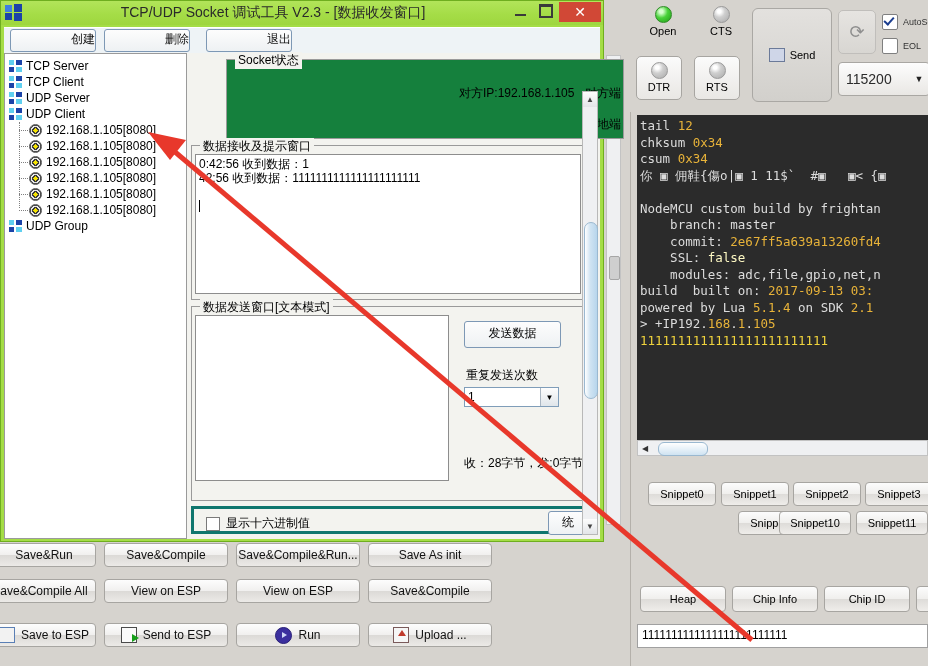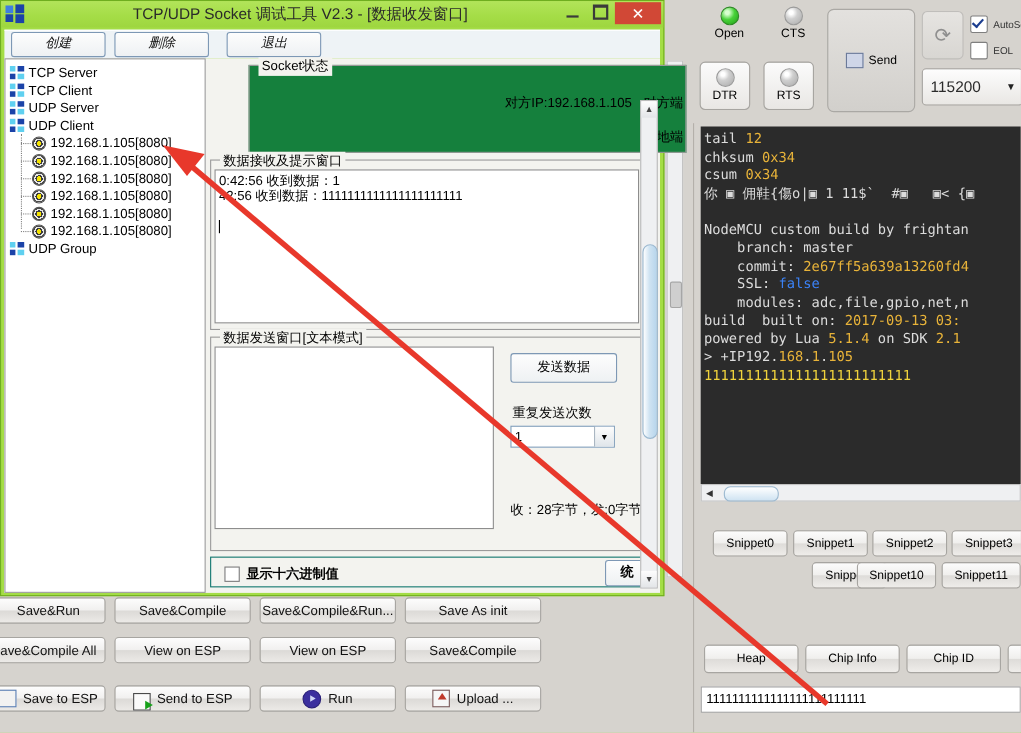--- a/index.html
+++ b/index.html
@@ -44,23 +44,23 @@
   .tb-max i{display:block;width:10px;height:9px;border:2px solid #3a3a3a;border-top-width:3px;}
   .tb-close{width:42px;height:20px;background:#d14836;color:#fff;font-size:14px;
             display:flex;align-items:center;justify-content:center;}
 
   #socket-toolbar{
     position:absolute;left:3px;top:26px;width:596px;height:26px;
     background:#eef3f6;border-top:1px solid #fff;
     display:flex;align-items:center;gap:8px;padding-left:6px;box-sizing:border-box;
   }
   .tool-btn{
-    min-width:84px;height:21px;line-height:19px;text-align:center;font-size:12px;
+    min-width:84px;height:21px;line-height:19px;text-align:right;font-size:12px;
     background:linear-gradient(to bottom,#fdfdfd,#eef1f3);
-    border:1px solid #7d98b5;border-radius:3px;color:#111;font-style:italic;
+    border:1px solid #7d98b5;border-radius:3px;color:#111;
   }
 
   #socket-body{
     position:absolute;left:3px;top:52px;width:596px;height:486px;
     background:#f3f3ef;box-sizing:border-box;display:flex;
   }
 
   
   #tree-panel{
     width:183px;height:100%;background:#fff;border:1px solid #9a9a9a;
@@ -107,21 +107,21 @@
             background:linear-gradient(to bottom,#fdfdfd,#eef1f3);border:1px solid #7d98b5;
             border-radius:3px;font-size:12px;text-align:center;line-height:23px;}
   #repeat-label{position:absolute;left:274px;top:60px;font-size:12px;}
   #repeat-combo{position:absolute;left:272px;top:80px;width:95px;height:20px;background:#fff;
                 border:1px solid #7f9db9;box-sizing:border-box;display:flex;align-items:center;}
   #repeat-combo .val{flex:1;padding-left:3px;font-size:12px;}
   #repeat-combo .arrow{width:17px;height:18px;background:linear-gradient(to bottom,#fdfdfd,#dfe5ea);
         border-left:1px solid #aab6c2;display:flex;align-items:center;justify-content:center;font-size:8px;}
   #byte-count{position:absolute;left:272px;top:148px;width:120px;font-size:12px;white-space:nowrap;}
 
-  #grp-bottom{left:4px;top:453px;width:398px;height:28px;border:1px solid #0f766e;background:#f3f3ef;font-weight:bold;}
+  #grp-bottom{left:4px;top:453px;width:398px;height:28px;border:3px solid #0f766e;background:#f3f3ef;}
   #hex-check{position:absolute;left:12px;top:6px;display:flex;align-items:center;gap:6px;font-size:12px;}
   .chk{width:12px;height:12px;border:1px solid #7a7a7a;background:#fff;display:inline-block;}
   #stat-btn{position:absolute;right:-2px;top:2px;width:38px;height:22px;
         background:linear-gradient(to bottom,#fdfdfd,#eef1f3);border:1px solid #7d98b5;border-radius:3px;
         font-size:12px;line-height:20px;text-align:center;overflow:hidden;}
 
   
   #sock-vsb{position:absolute;right:2px;top:38px;width:16px;height:444px;background:#eff0f2;
             border:1px solid #b8b8b8;box-sizing:border-box;}
   #sock-vsb .sb-arrow{height:15px;display:flex;align-items:center;justify-content:center;font-size:8px;color:#444;
@@ -176,21 +176,21 @@
        border-radius:4px;background:linear-gradient(to bottom,#fdfdfd,#e9e7e4);display:flex;align-items:center;box-sizing:border-box;}
   #baud-combo .val{flex:1;padding-left:7px;font-size:14px;color:#2b2b2b;}
   #baud-combo .arr{width:20px;text-align:center;font-size:9px;color:#222;}
 
   #terminal{position:absolute;left:637px;top:115px;width:291px;height:325px;
      background:#2b2b2b;color:#d8d8d8;font-family:"DejaVu Sans Mono","Liberation Mono",monospace;
      font-size:12.5px;line-height:16.5px;overflow:hidden;padding:3px 0 0 3px;box-sizing:border-box;}
   #terminal .ln{white-space:pre;}
   .c-def{color:#dcdcdc;}
   .c-yel{color:#e8b339;}
-  .c-grn{color:#3b82f6;}
+  .c-grn{color:#fef9c3;}
   .c-ylw{color:#f0d33c;}
 
   #term-hsb{position:absolute;left:637px;top:440px;width:291px;height:16px;background:#eff0f2;border:1px solid #c2c2c2;box-sizing:border-box;display:flex;align-items:center;}
   #term-hsb .arrowL{width:14px;text-align:center;font-size:8px;color:#333;}
   #term-hsb .th{position:absolute;left:20px;top:1px;width:48px;height:12px;border-radius:6px;
       background:linear-gradient(to bottom,#ffffff,#cfe3f2);border:1px solid #9ab8d0;}
 
   .snip{position:absolute;height:22px;border:1px solid #a7a5a1;border-radius:4px;
      background:linear-gradient(to bottom,#fcfcfc 0%,#f0efed 48%,#dedcd9 52%,#efedea 100%);
      font-size:11px;display:flex;align-items:center;justify-content:center;}
@@ -239,21 +239,21 @@
       </div>
     <div class="esp-btn" style="position:absolute;left:368px;top:0;width:124px;">
         <span>Save&amp;Compile</span>
       </div>
   </div>
   <div class="esp-row" style="top:80px;">
     <div class="esp-btn" style="position:absolute;left:-8px;top:0;width:104px;">
       <span class="esp-ico ico-save"></span>
       <span>Save to ESP</span>
     </div>
-    <div class="esp-btn" style="position:absolute;left:104px;top:0;width:124px;align-items:flex-end;">
+    <div class="esp-btn" style="position:absolute;left:104px;top:0;width:124px;">
       <span class="esp-ico ico-send"></span>
       <span>Send to ESP</span>
     </div>
     <div class="esp-btn" style="position:absolute;left:236px;top:0;width:124px;">
       <span class="ico-run"></span>
       <span>Run</span>
     </div>
     <div class="esp-btn" style="position:absolute;left:368px;top:0;width:124px;">
       <span class="esp-ico ico-upload"></span>
       <span>Upload ...</span>

